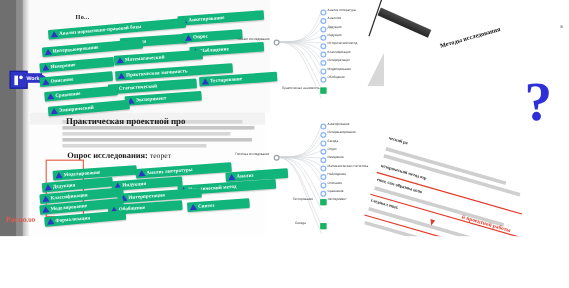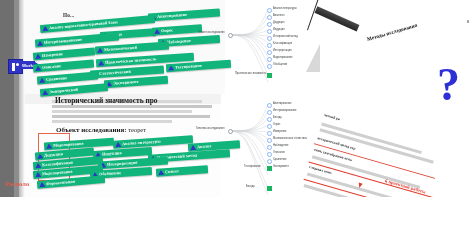--- a/index.html
+++ b/index.html
@@ -125,24 +125,24 @@
   <div class="left-shadow"></div>
 
   <div class="hd hd-top">По...</div>
 
   <div class="gline" style="left:52px;top:100px;width:150px;"></div>
   <div class="gline dk" style="left:52px;top:105px;width:160px;"></div>
   <div class="gline" style="left:52px;top:110px;width:140px;"></div>
   <div class="gline dk" style="left:52px;top:115px;width:158px;"></div>
   <div class="gline" style="left:52px;top:120px;width:120px;"></div>
 
-  <div class="hd hd-prakt">Исторический значимость про</div>
+  <div class="hd hd-prakt">Практическая проектной про</div>
 
   <div class="hd hd-metody">
-    <span>Объект исследования:</span><span class="lite"> теорет</span>
+    <span>Опрос исследования:</span><span class="lite"> теорет</span>
   </div>
 
   <div class="red-box" style="left:38px;top:133px;width:30px;height:46px;"></div>
 
   <div class="red-lab" style="left:5px;top:180px;font-size:6.6px;">Располо</div>
 
   <div class="work-badge">
     <div class="wb-sq">
       <div class="dot"></div>
         <div class="dot2"></div>

